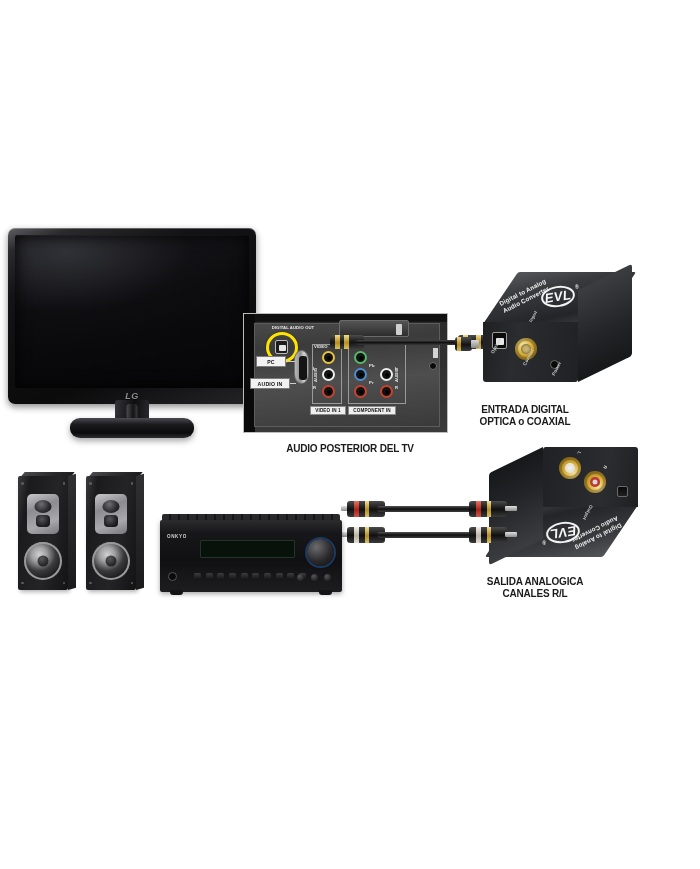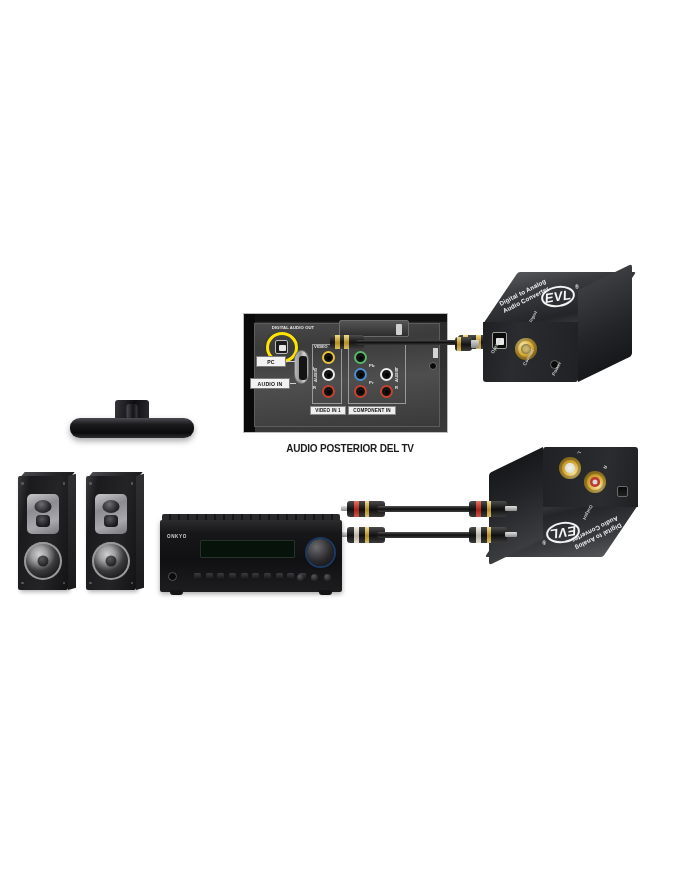--- a/index.html
+++ b/index.html
@@ -388,20 +388,24 @@
   #receiver .feet{
     position:absolute; bottom:-3px; width:13px; height:5px; background:#141416; border-radius:0 0 3px 3px;
   }
 </style>
 </head>
 <body>
 
 <div id="stage">
 
   <div id="tv">
+    <div class="bezel">
+      <div class="screen"></div>
+      <div class="lg-logo">LG</div>
+    </div>
     <div class="neck"></div>
     <div class="base"></div>
   </div>
 
   <div id="panel">
     <div class="dark-strip"></div>
     <div class="tvbody-left"></div>
     <div class="plate"></div>
 
     <div class="topmod"></div>
@@ -493,20 +497,22 @@
     <div class="tosport" style="left:9px; top:60px;"></div>
     <div class="microlbl" style="left:7px; top:80px; transform:rotate(-62deg); transform-origin:left top;">Optical</div>
     <div class="gold" style="left:32px; top:66px;">
         <i></i>
       </div>
     <div class="microlbl" style="left:39px; top:92px; transform:rotate(-62deg); transform-origin:left top;">Coaxial</div>
     <div class="dcjack" style="left:67px; top:88px;"></div>
     <div class="microlbl" style="left:68px; top:102px; transform:rotate(-62deg); transform-origin:left top;">Power</div>
   </div>
 
+  <div class="caption" style="left:430px; top:404px; width:190px; font-size:10px;">ENTRADA DIGITAL
+OPTICA o COAXIAL</div>
 
   <div id="conv-bottom" class="conv">
     <div class="top"></div>
     <div class="side"></div>
     <div class="front"></div>
 
     <div class="brand" style="left:58px; top:14px; transform:rotate(-9deg);">EVL</div>
     <div class="brandtm" style="left:92px; top:12px;">®</div>
     <div class="modeltext" style="left:16px; top:16px; transform:rotate(-27deg);">Digital to Analog
 Audio Converter</div>
@@ -516,20 +522,22 @@
     <div class="gold redc" style="left:32px; top:64px;">
         <i></i>
       </div>
     <div class="microlbl" style="left:30px; top:90px; transform:rotate(-62deg); transform-origin:left top;">R</div>
     <div class="gold whitec" style="left:57px; top:78px;">
         <i></i>
       </div>
     <div class="microlbl" style="left:56px; top:104px; transform:rotate(-62deg); transform-origin:left top;">L</div>
   </div>
 
+  <div class="caption" style="left:440px; top:576px; width:190px; font-size:10px;">SALIDA ANALOGICA
+CANALES R/L</div>
 
   <div id="rca-cables">
     <div class="rcacable red" style="top:0;">
       <div class="pin" style="left:-6px;"></div>
       <div class="head l"></div>
       <div class="ring" style="left:7px;"></div>
       <div class="gold2" style="left:18px;"></div>
       <div class="wire"></div>
       <div class="head r"></div>
       <div class="ring" style="left:129px;"></div>

